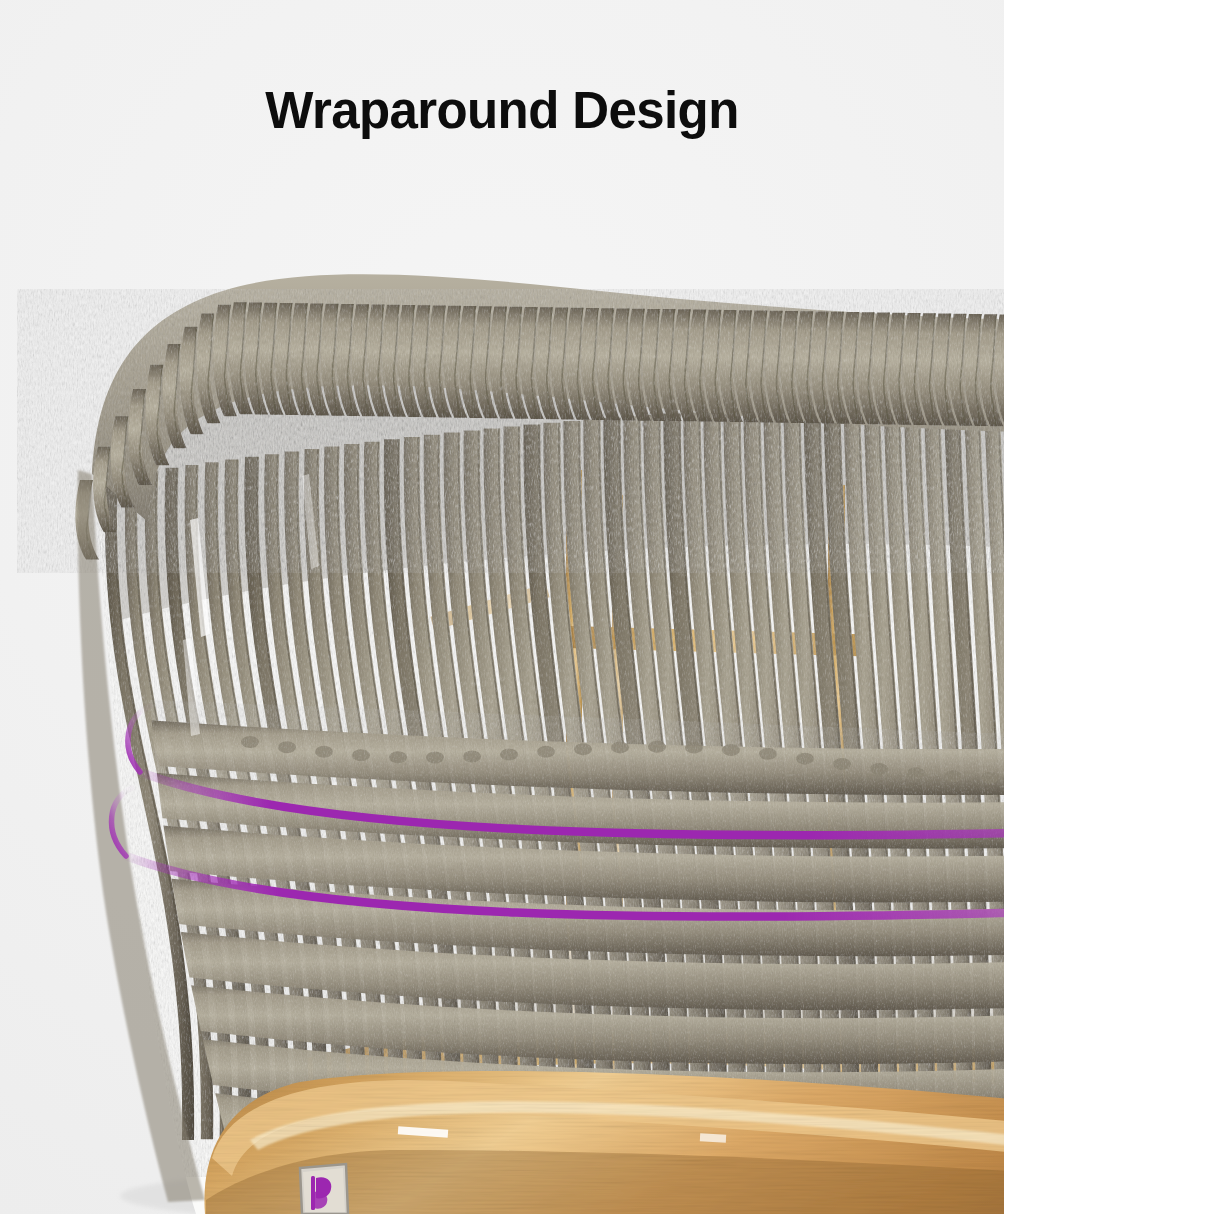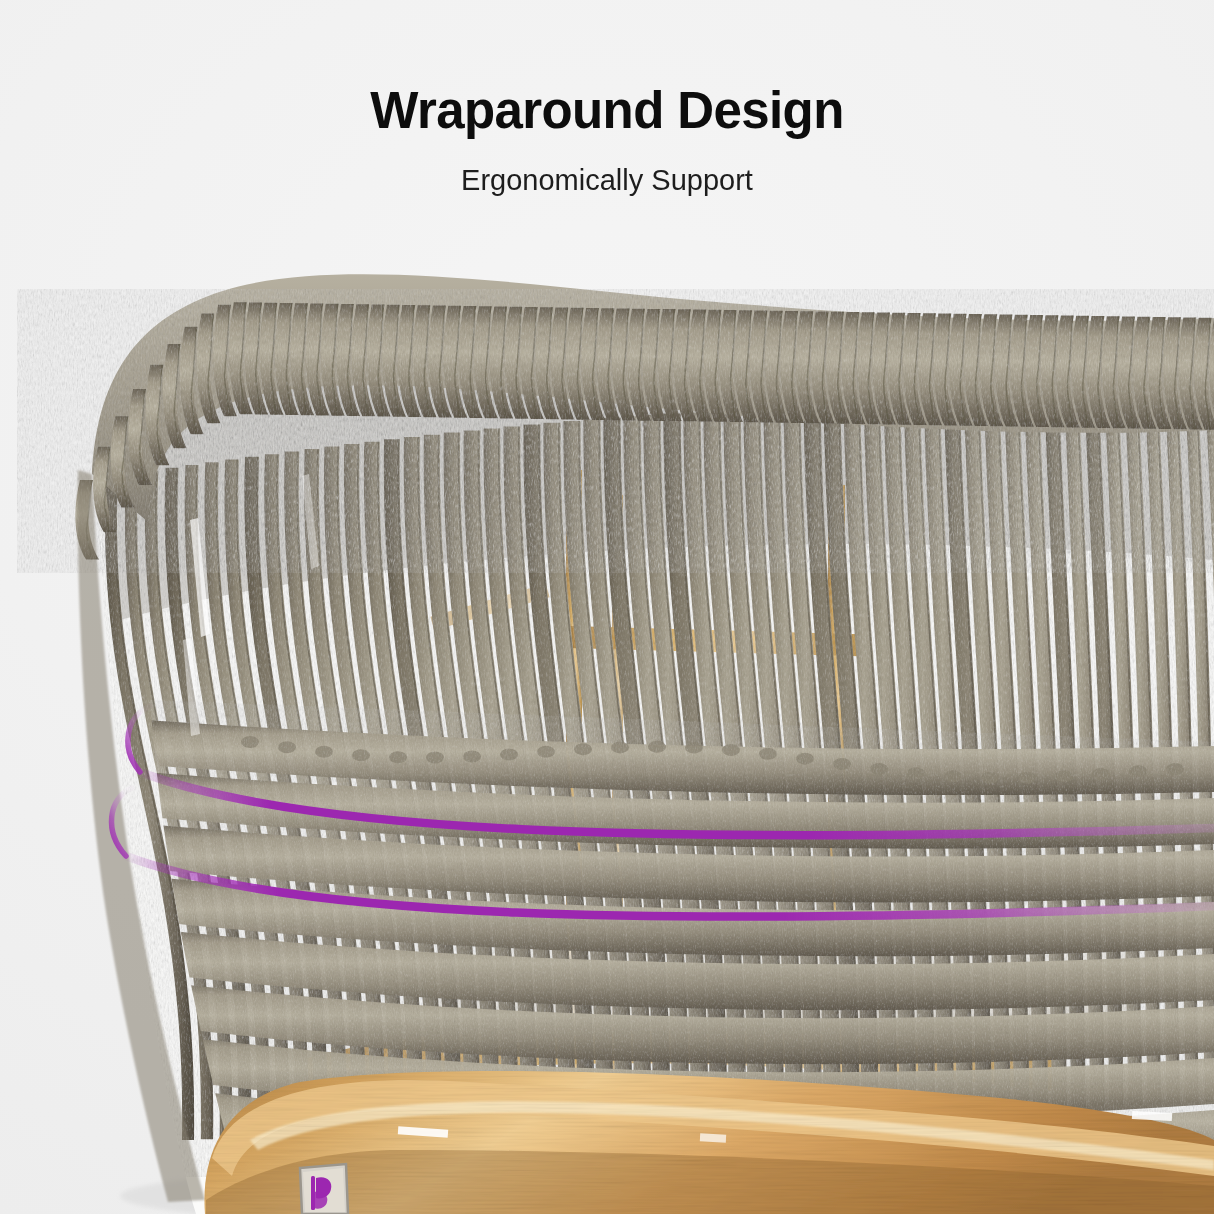--- a/index.html
+++ b/index.html
@@ -3,21 +3,21 @@
 <meta charset="utf-8">
 <style>
   * { box-sizing: border-box; margin: 0; padding: 0; }
   html, body {
     width: 1214px; height: 1214px;
     overflow: hidden;
     font-family: "Liberation Sans", sans-serif;
   }
   #stage {
     position: relative;
-    width: 1214px; height: 1214px;
+    width: 1004px; height: 1214px;
     background: radial-gradient(ellipse 120% 100% at 50% 30%, #f5f5f5 0%, #f1f1f1 45%, #ebebeb 100%);
     overflow: hidden;
     padding-left: 12px;
   }
 
   
   .headline-block {
     position: absolute;
     top: 82px; left: 0; right: 0;
     text-align: center;
@@ -57,21 +57,20 @@
   }
 </style>
 </head>
 <body>
 
 <div id="stage">
 
   <div class="headline-block">
     <div class="title">Wraparound Design</div>
     <div class="subtitle">
-      <span class="sub-line">Ergonomically Support</span>
     </div>
   </div>
 
   <svg id="chair-art" viewBox="0 0 1214 1214">
     <defs>
 
       <linearGradient id="ropeV" x1="0" y1="0" x2="1" y2="0">
         <stop offset="0%" stop-color="#6e675a"></stop>
         <stop offset="14%" stop-color="#8d8675"></stop>
         <stop offset="38%" stop-color="#a9a392"></stop>

